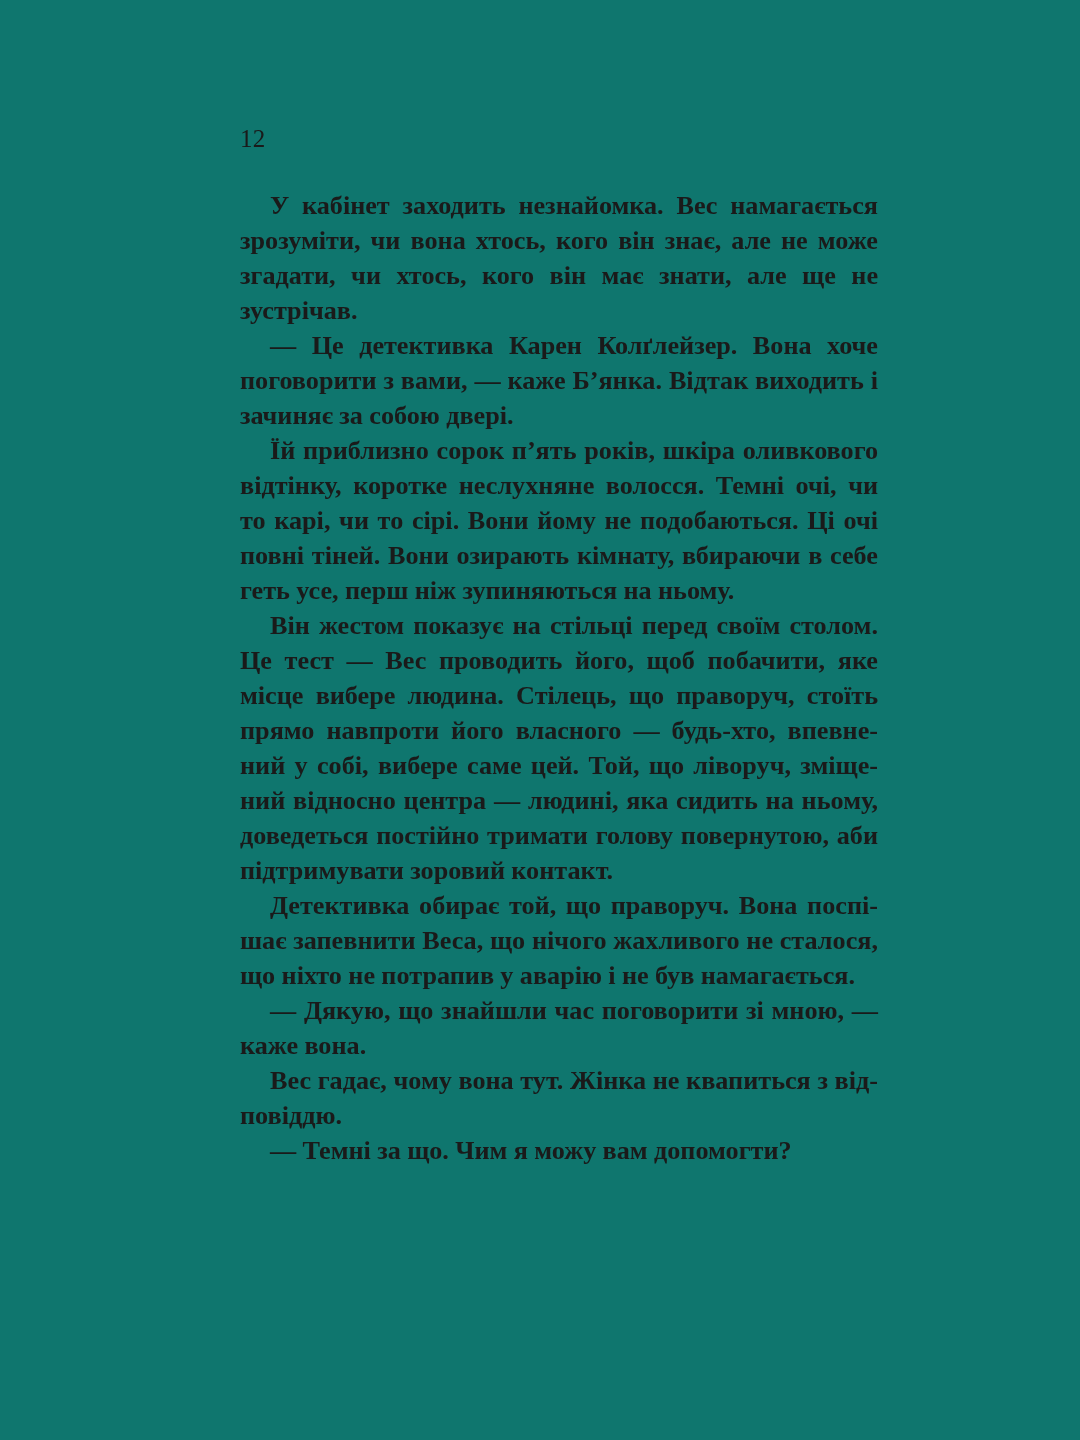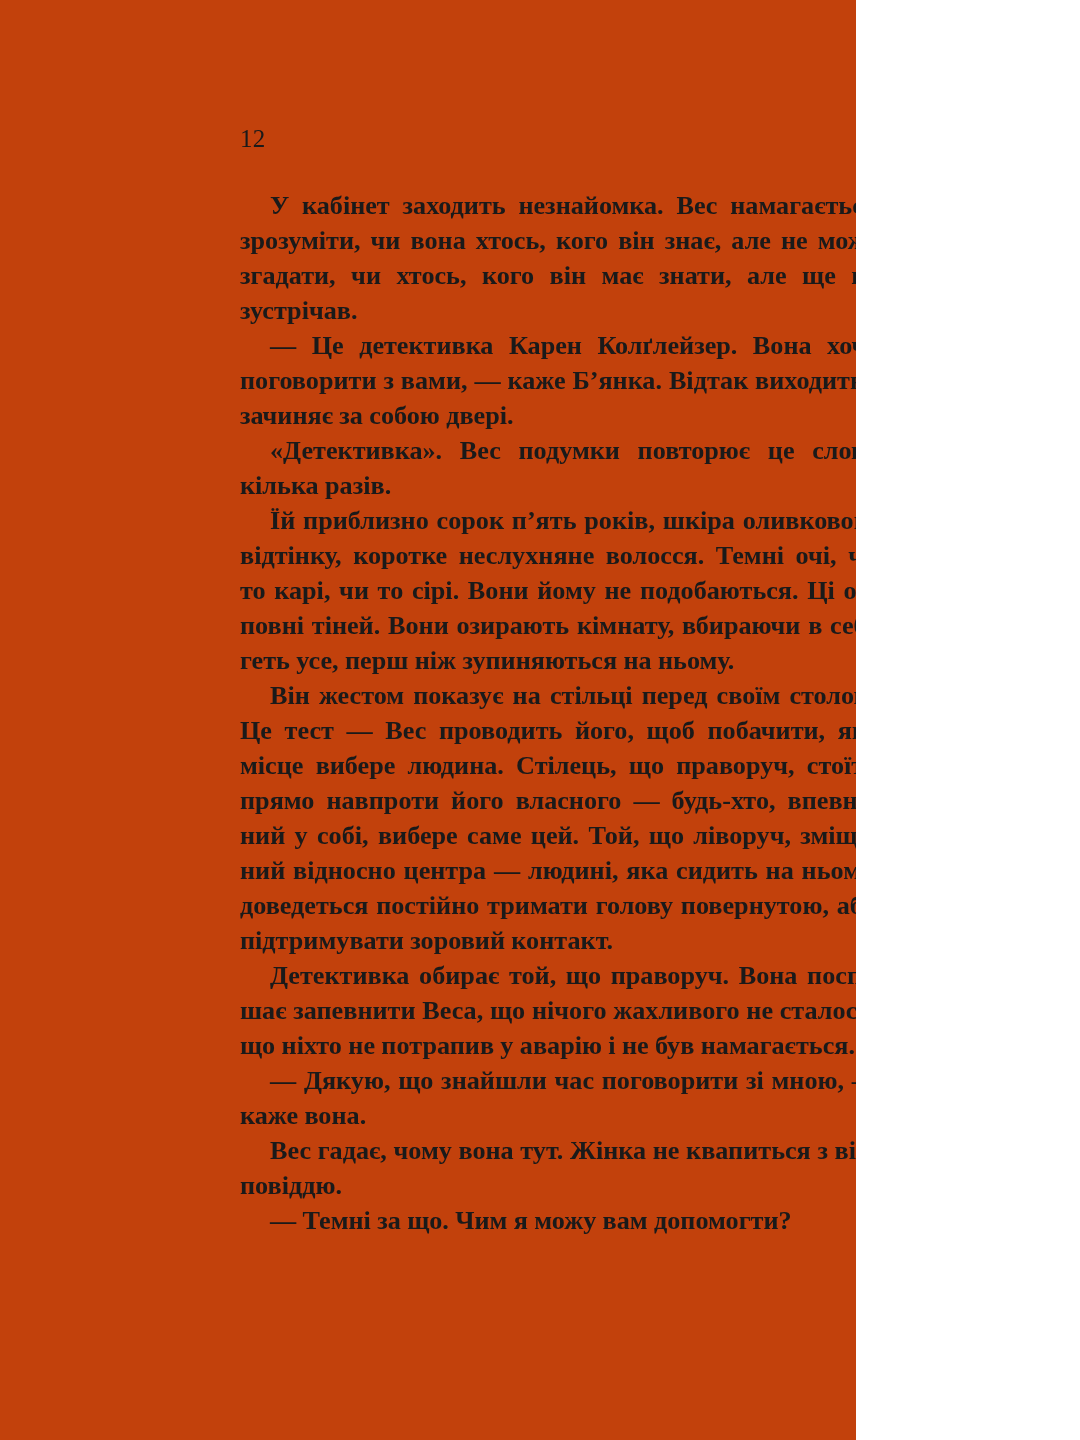--- a/index.html
+++ b/index.html
@@ -3,23 +3,23 @@
 <meta charset="utf-8">
 <title>Book page 12</title>
 <style>
   html, body {
     margin: 0;
     padding: 0;
     background: #ffffff;
   }
   .page {
     position: relative;
-    width: 856px;
+    width: 1080px;
     height: 1440px;
-    background: #c2410c;
+    background: #0f766e;
     overflow: hidden;
     box-sizing: border-box;
   }
   .folio {
     position: absolute;
     left: 240px;
     top: 126px;
     font-family: "Liberation Serif", "DejaVu Serif", serif;
     font-size: 25px;
     line-height: 1;
@@ -59,21 +59,20 @@
 </head>
 <body>
 
 <div class="page">
 
   <div class="folio">12</div>
 
   <div class="textblock">
     <p>У кабінет заходить незнайомка. Вес намагається зрозуміти, чи вона хтось, кого він знає, але не мо­же згадати, чи хтось, кого він має знати, але ще не зустрічав.</p>
     <p>— Це детективка Карен Колґлейзер. Вона хоче поговорити з вами, — каже Б’янка. Відтак виходить і зачиняє за собою двері.</p>
-    <p>«Детективка». Вес подумки повторює це слово кілька разів.</p>
     <p>Їй приблизно сорок п’ять років, шкіра оливково­го відтінку, коротке неслухняне волосся. Темні очі, чи то карі, чи то сірі. Вони йому не подобаються. Ці очі повні тіней. Вони озирають кімнату, вбираючи в себе геть усе, перш ніж зупиняються на ньому.</p>
     <p>Він жестом показує на стільці перед своїм столом. Це тест — Вес проводить його, щоб побачити, яке місце вибере людина. Стілець, що праворуч, стоїть прямо навпроти його власного — будь-хто, впевне­ний у собі, вибере саме цей. Той, що ліворуч, зміще­ний відносно центра — людині, яка сидить на ньому, доведеться постійно тримати голову повернутою, аби підтримувати зоровий контакт.</p>
     <p>Детективка обирає той, що праворуч. Вона поспі­шає запевнити Веса, що нічого жахливого не стало­ся, що ніхто не потрапив у аварію і не був намагається.</p>
     <p>— Дякую, що знайшли час поговорити зі мною, — каже вона.</p>
     <p>Вес гадає, чому вона тут. Жінка не квапиться з від­повіддю.</p>
     <p>— Темні за що. Чим я можу вам допомогти?</p>
   </div>
 
 </div>
 

